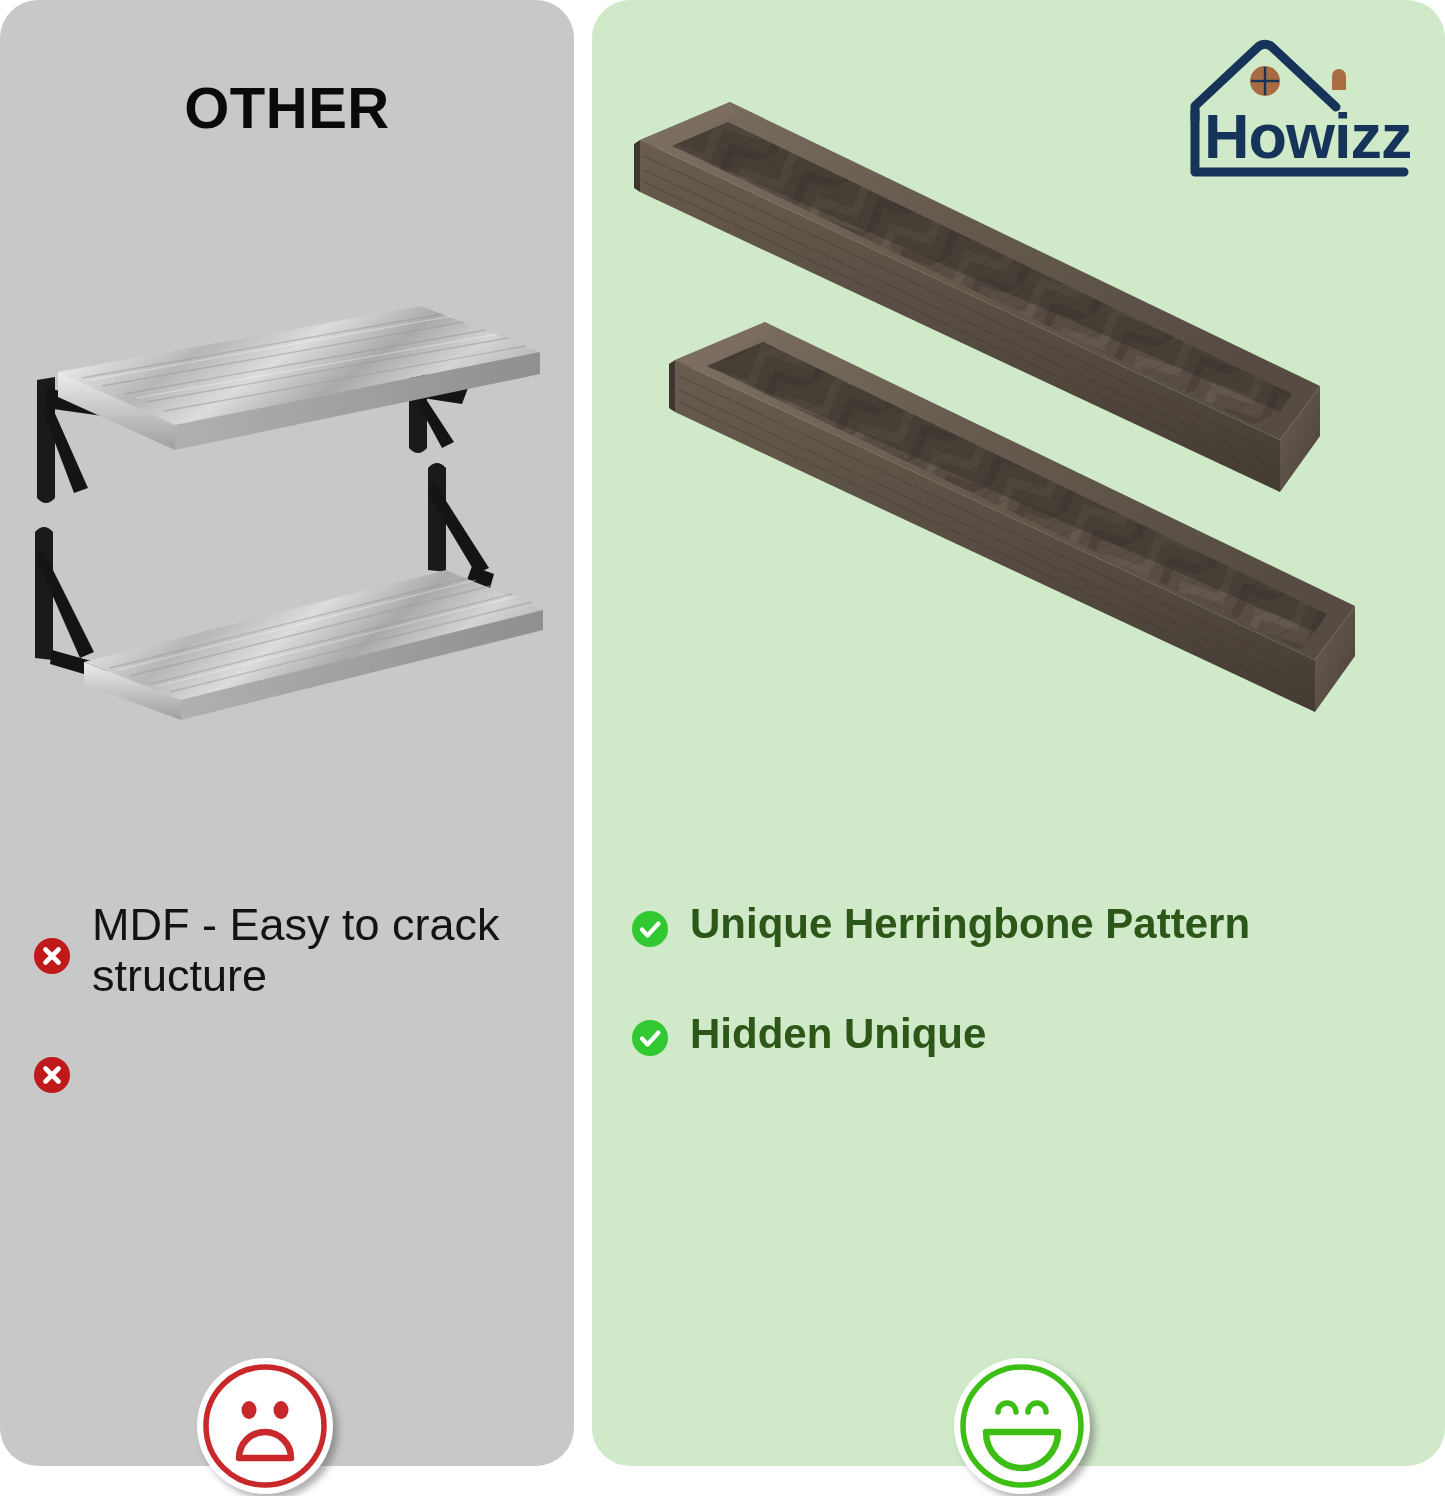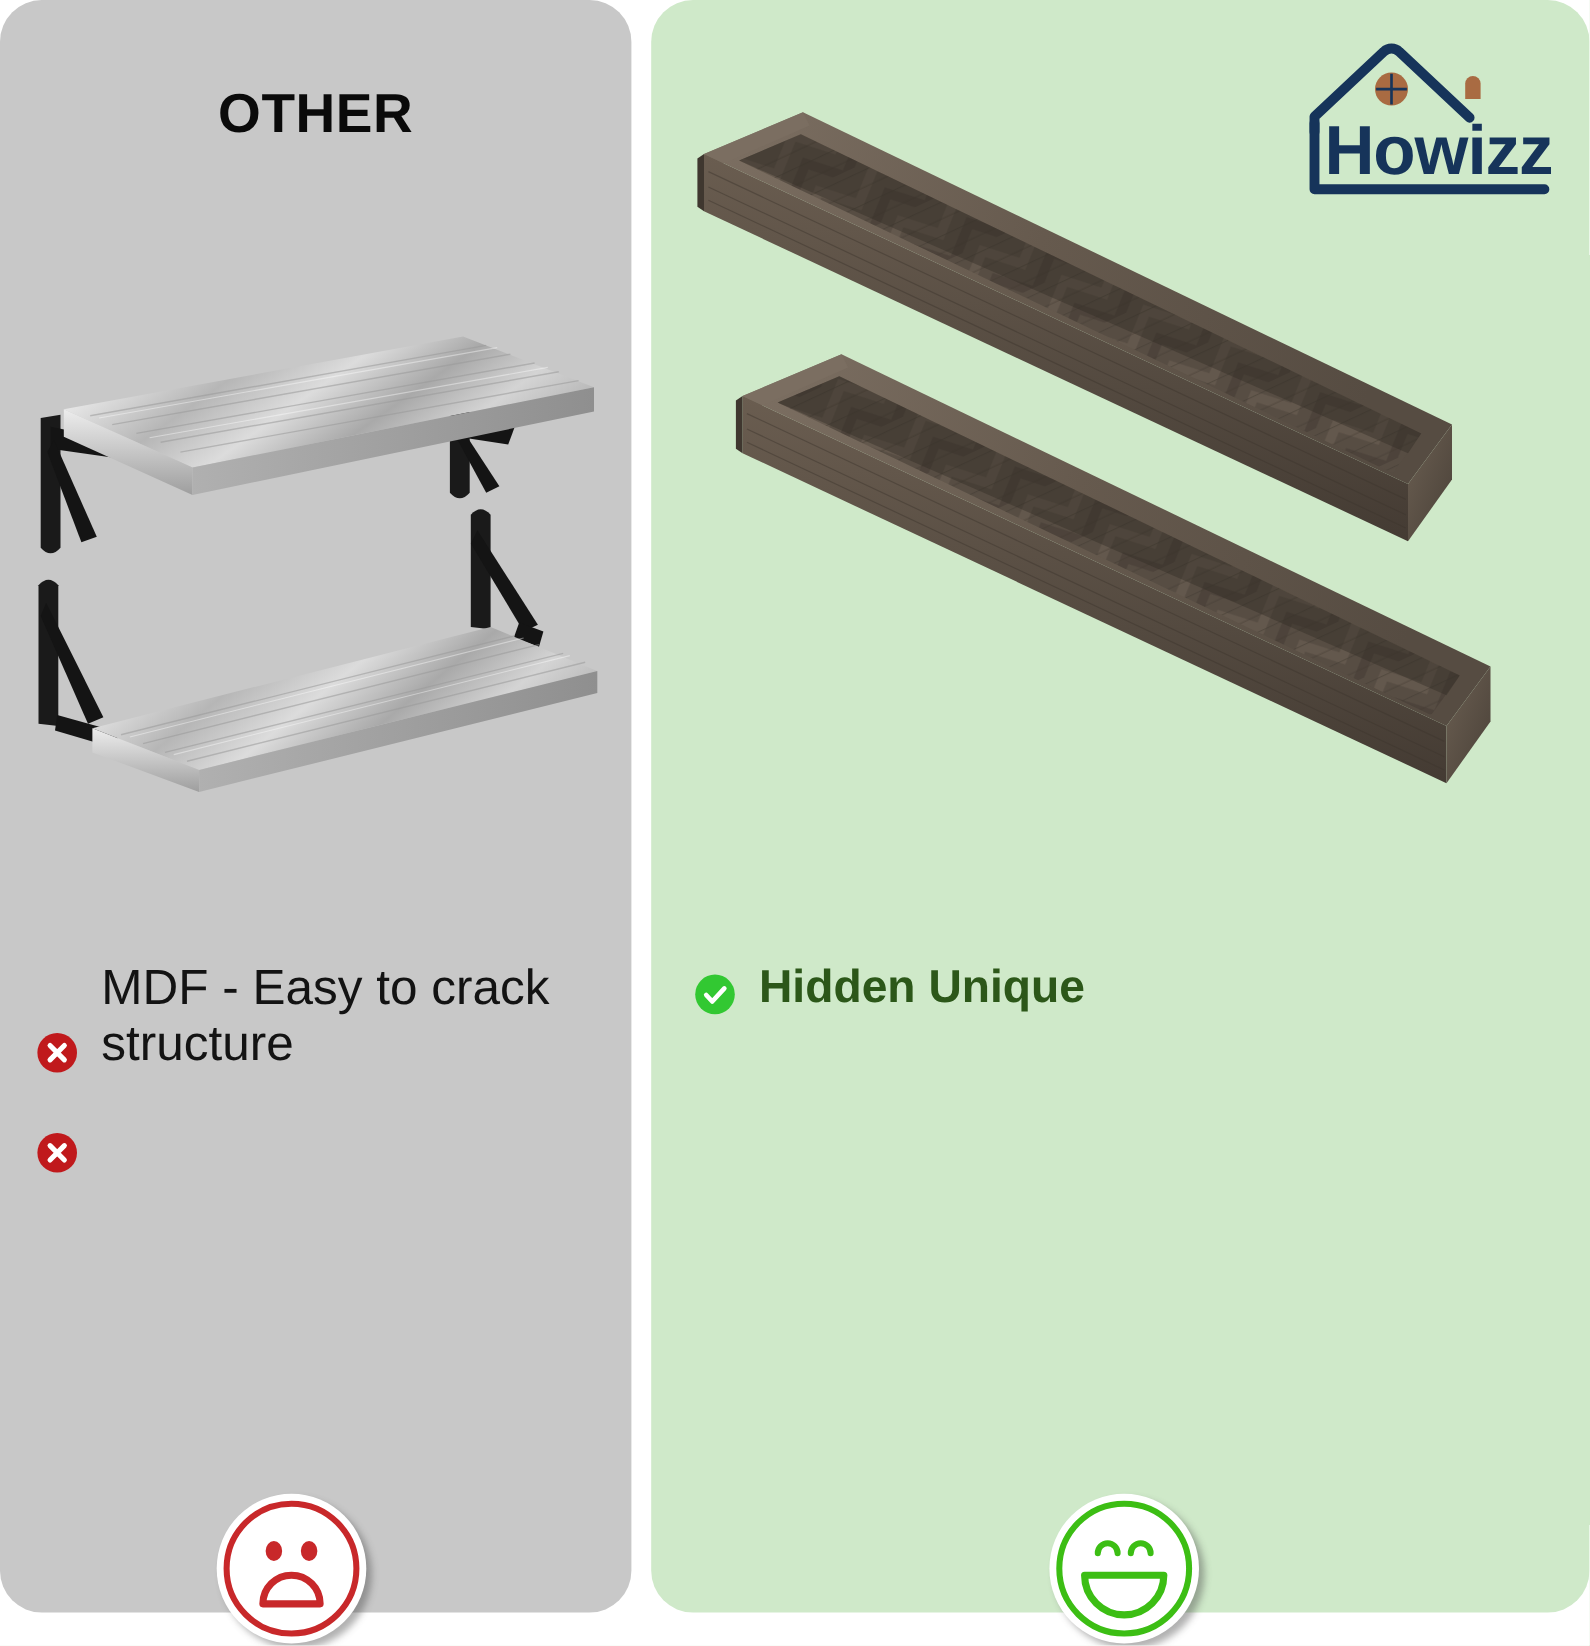--- a/index.html
+++ b/index.html
@@ -27,21 +27,21 @@
   }
   .panel-left  { left: 0;     width: 574px; height: 1466px; background: #c8c8c8; }
   .panel-right { left: 592px; width: 853px; height: 1466px; background: #cfe9c9; }
 
   
   .other-heading {
     position: absolute;
     left: 0; top: 74px;
     width: 574px;
     text-align: center;
-    font-size: 50px;
+    font-size: 58px;
     font-weight: bold;
     color: #0a0a0a;
     letter-spacing: 0.5px;
   }
 
   
   .logo {
     position: absolute;
     left: 1186px; top: 34px;
     width: 224px; height: 155px;
@@ -64,21 +64,22 @@
   }
   .right-product svg { display: block; width: 790px; height: 770px; }
 
   
   .bullets { position: absolute; }
   .bullets-left  { left: 34px;  top: 872px; width: 500px; }
   .bullets-right { left: 632px; top: 872px; width: 760px; }
 
   .bullet {
     display: flex;
-    align-items: flex-end;
+    align-items: center;
+    margin-top: 27px;
   }
   .bullets-left  .bullet { margin-bottom: 44px; }
   .bullets-right .bullet { margin-bottom: 60px; }
 
   .badge {
     flex: 0 0 auto;
     width: 36px; height: 36px;
     border-radius: 50%;
     margin-right: 22px;
     position: relative;
@@ -320,20 +321,28 @@
         </g>
         <polygon points="695,620 735,566 735,616 695,672" fill="url(#aCap)"></polygon>
         <polygon points="55,320 55,372 49,368 49,324" fill="#3f372f"></polygon>
       </g>
     </svg>
   </div>
 
   <div class="bullets bullets-right">
 
 
+    <div class="bullet">
+      <span class="badge">
+        <svg viewBox="0 0 36 36" xmlns="http://www.w3.org/2000/svg">
+          <path d="M10 18.5 L15.5 24.5 L26.5 12.5" fill="none" stroke="#ffffff" stroke-width="4.2" stroke-linecap="round" stroke-linejoin="round"></path>
+        </svg>
+      </span>
+      <span class="bullet-text-pos">Unique Herringbone Pattern</span>
+    </div>
 
     <div class="bullet">
       <span class="badge">
         <svg viewBox="0 0 36 36" xmlns="http://www.w3.org/2000/svg">
           <path d="M10 18.5 L15.5 24.5 L26.5 12.5" fill="none" stroke="#ffffff" stroke-width="4.2" stroke-linecap="round" stroke-linejoin="round"></path>
         </svg>
       </span>
       <span class="bullet-text-pos">Hidden Unique</span>
     </div>
 

